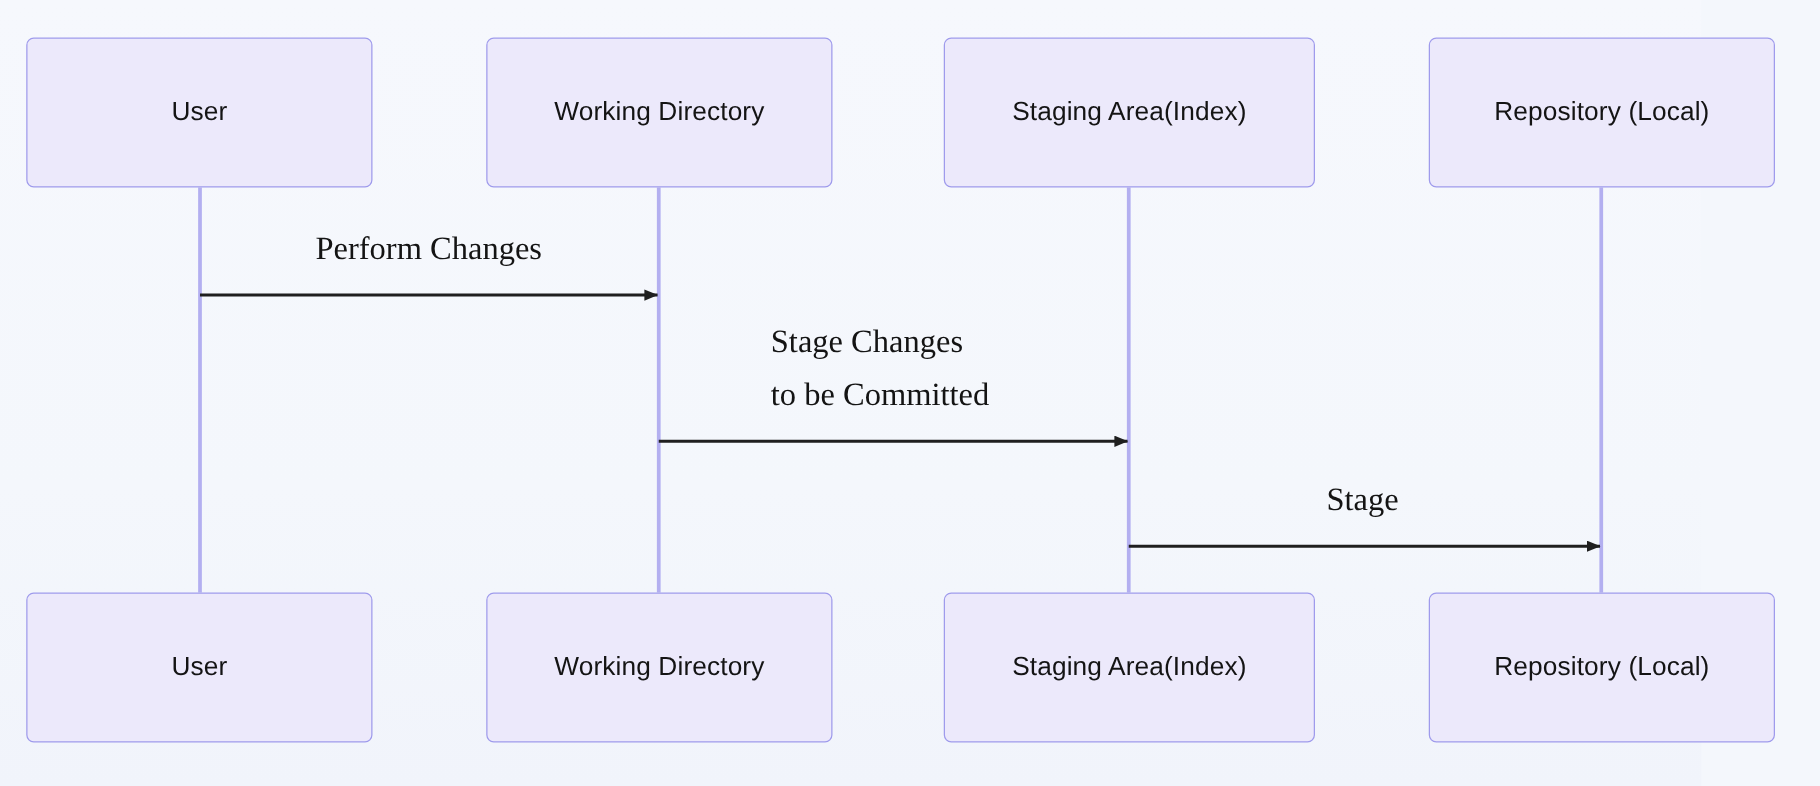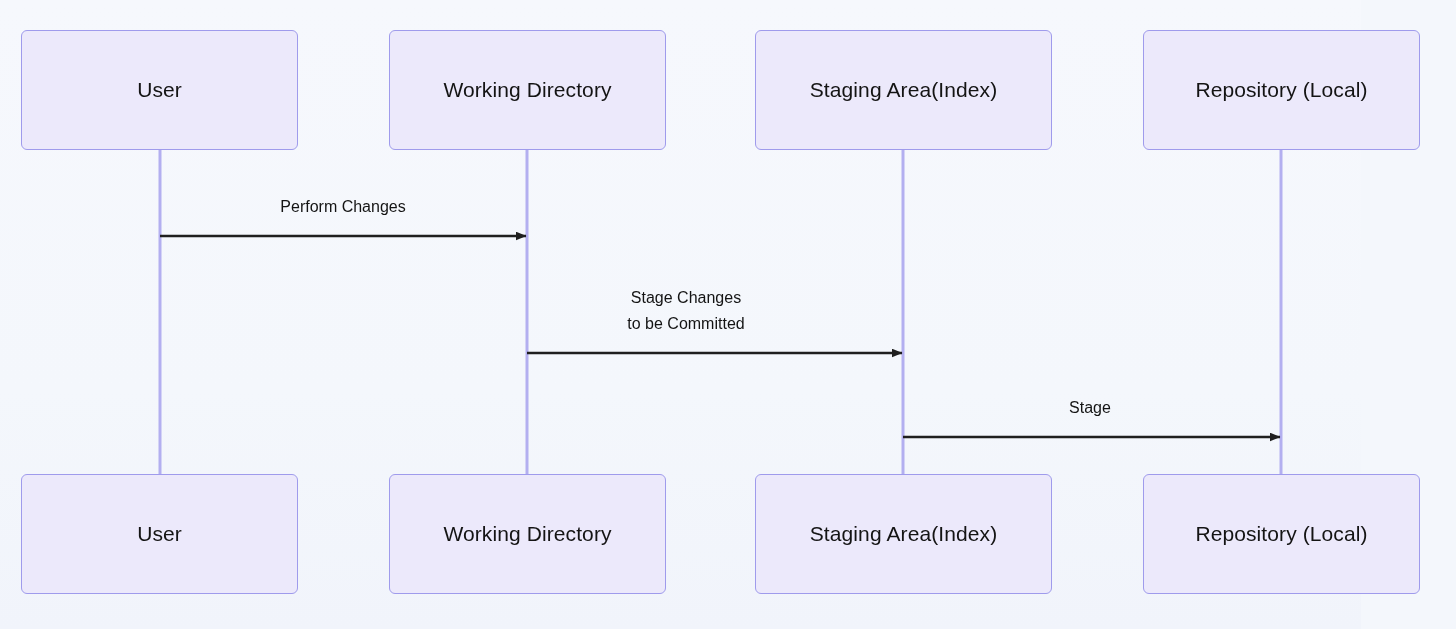--- a/index.html
+++ b/index.html
@@ -40,25 +40,24 @@
   .participant-label {
     font-family: "Liberation Sans", sans-serif;
     font-size: 21px;
     color: #141414;
     line-height: 1.15;
     letter-spacing: 0.1px;
     white-space: nowrap;
   }
   .message-label {
     position: absolute;
-    font-family: Liberation Sans, sans-serif;
-    font-size: 16px;
+    font-family: Liberation Serif, serif;
+    font-size: 26px;
     color: #141414;
     line-height: 1.62;
-    text-align: center;
     white-space: pre-line;
     transform: translate(-50%, -100%);
   }
 </style>
 </head>
 <body>
 
 <div id="diagram-root" style="background: linear-gradient(rgb(246, 248, 253) 0%, rgb(244, 247, 252) 62%, rgb(241, 244, 251) 100%);">
 
   <svg id="diagram-svg" viewBox="0 0 1456 629" xmlns="http://www.w3.org/2000/svg">
@@ -100,17 +99,17 @@
     <span class="participant-label" style="color: rgb(20, 20, 20);">Working Directory</span>
   </div>
   <div class="participant-box" style="left: 755px; width: 297px; background: rgb(236, 233, 251); border-color: rgb(159, 155, 236); top: 474px; height: 120px;">
     <span class="participant-label" style="color: rgb(20, 20, 20);">Staging Area(Index)</span>
   </div>
   <div class="participant-box" style="left: 1143px; width: 277px; background: rgb(236, 233, 251); border-color: rgb(159, 155, 236); top: 474px; height: 120px;">
     <span class="participant-label" style="color: rgb(20, 20, 20);">Repository (Local)</span>
   </div>
 
   <div class="message-label" style="left: 343px; top: 220px; color: rgb(20, 20, 20);">Perform Changes</div>
-  <div class="message-label" style="left: 686px; top: 337px; color: rgb(20, 20, 20);">Stage Changes
+  <div class="message-label" style="left: 704px; top: 337px; color: rgb(20, 20, 20);">Stage Changes
 to be Committed</div>
   <div class="message-label" style="left: 1090px; top: 421px; color: rgb(20, 20, 20);">Stage</div>
 
 </div>
 
 </body></html>

